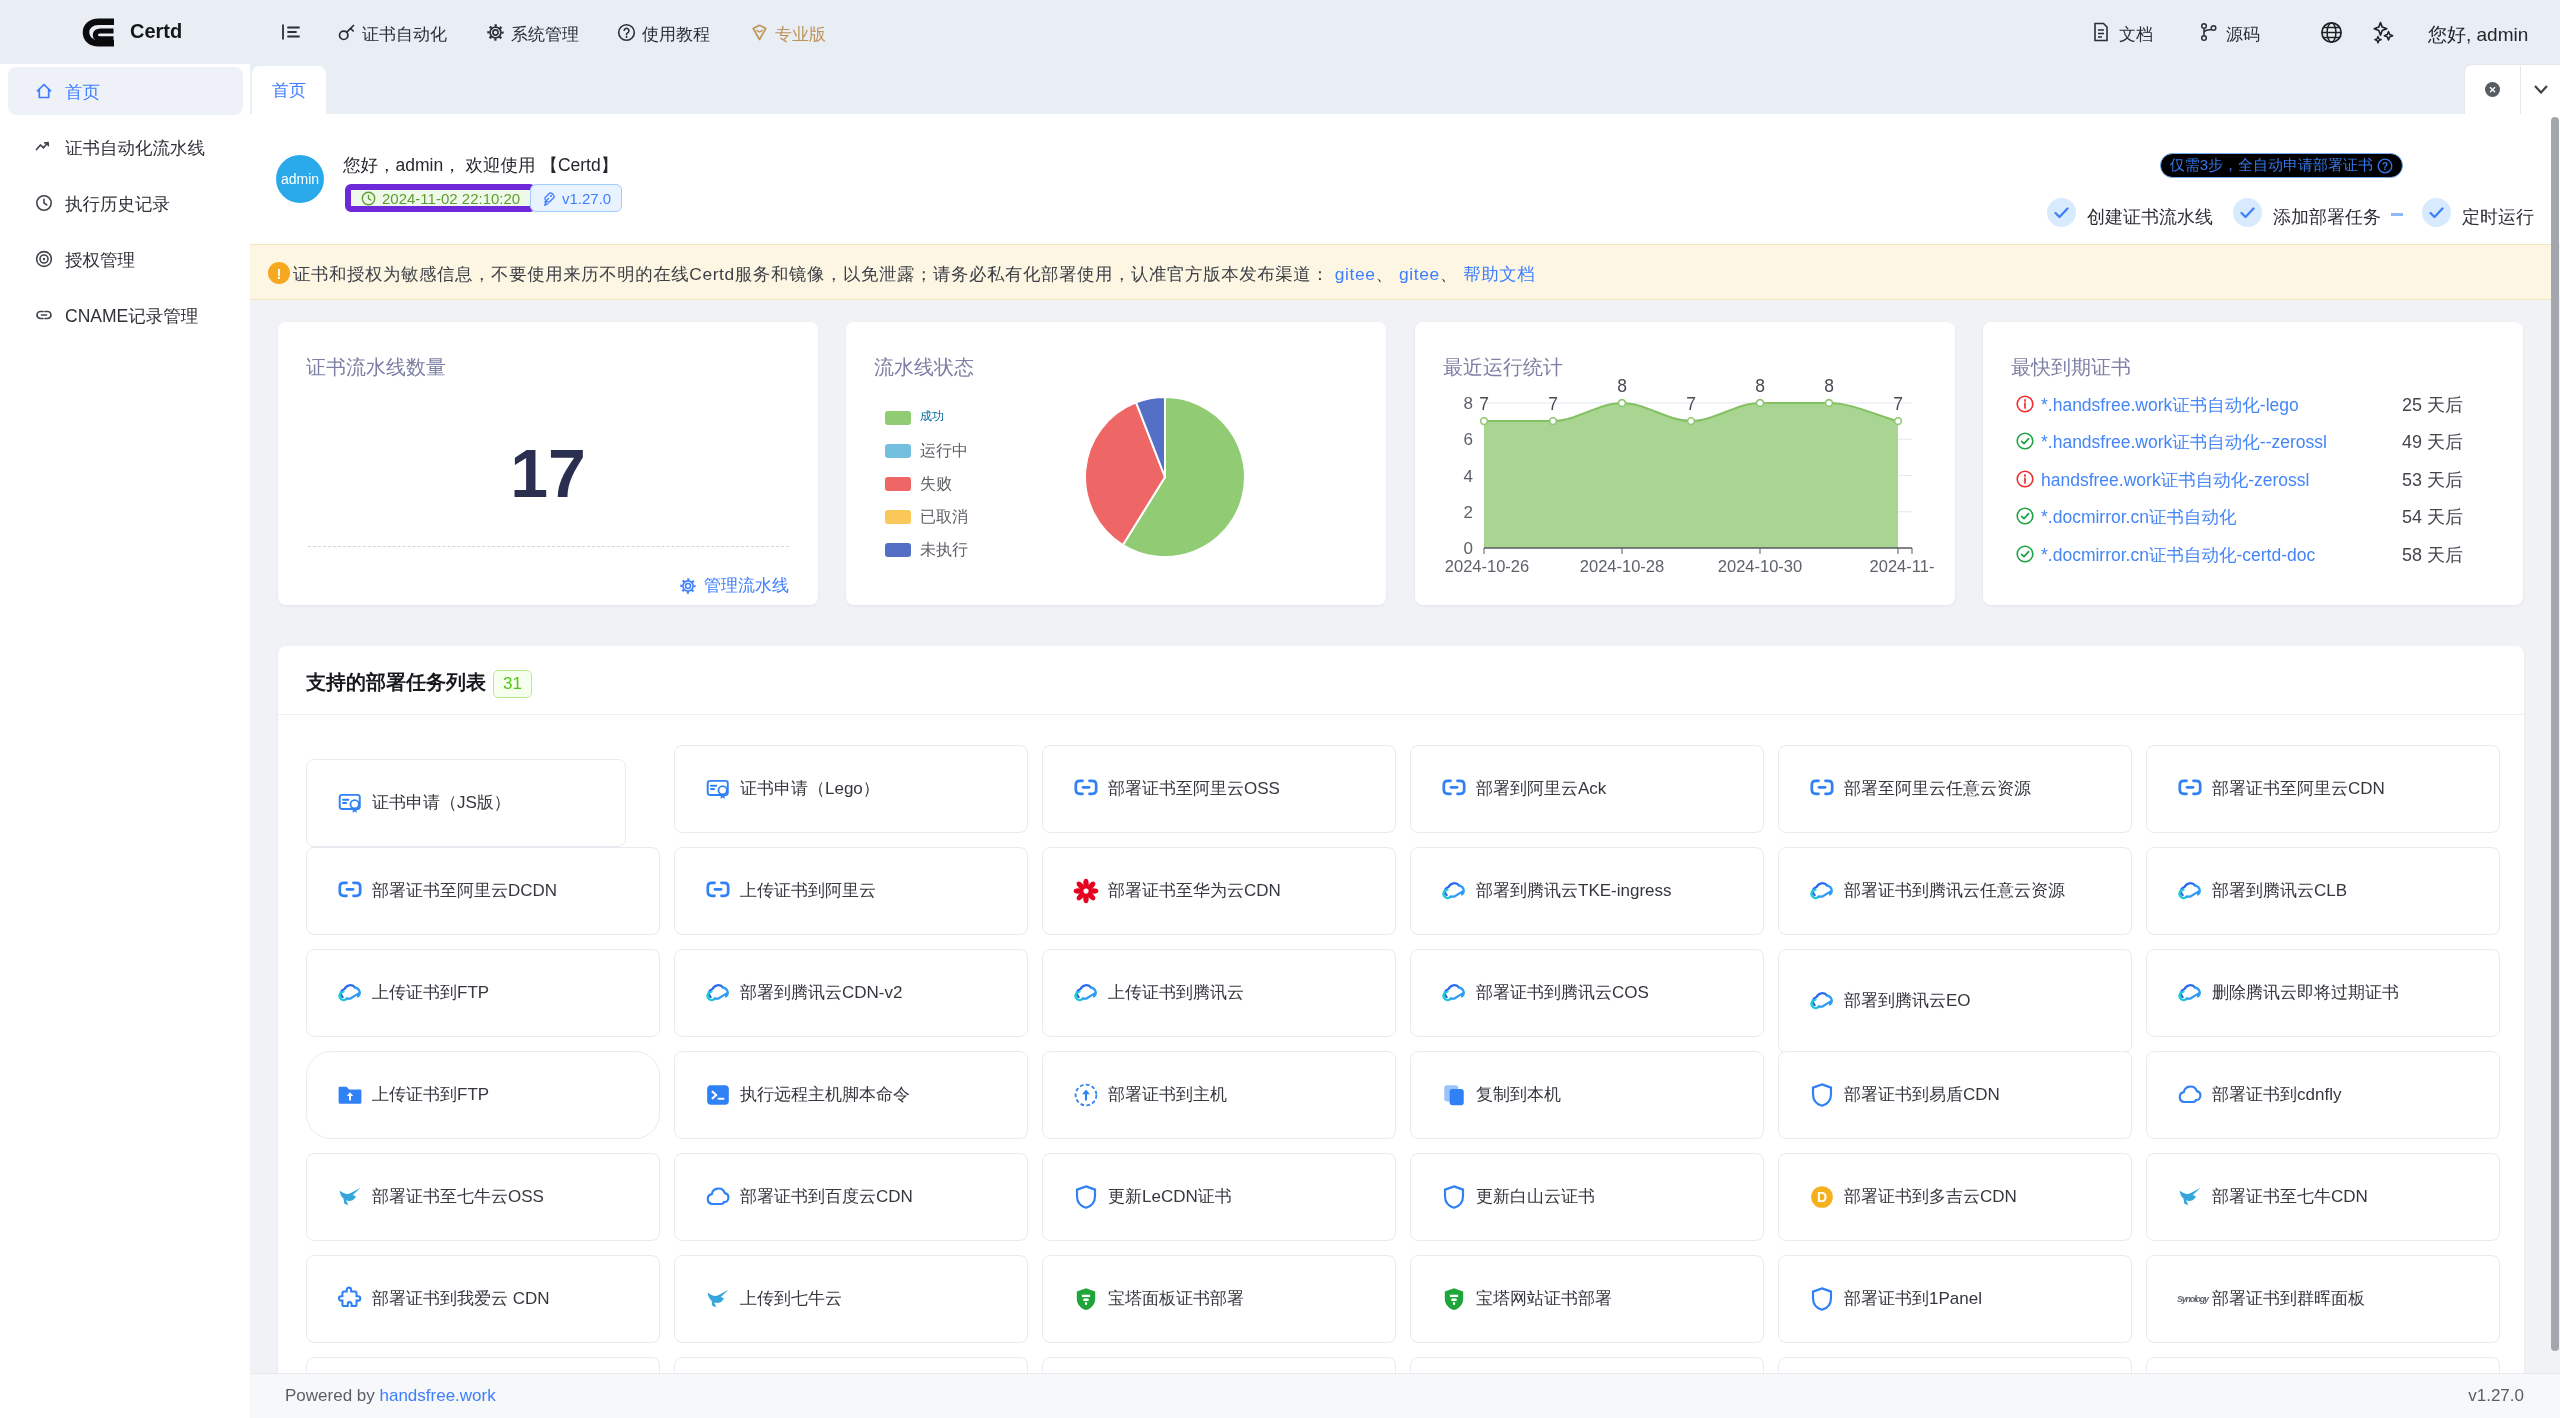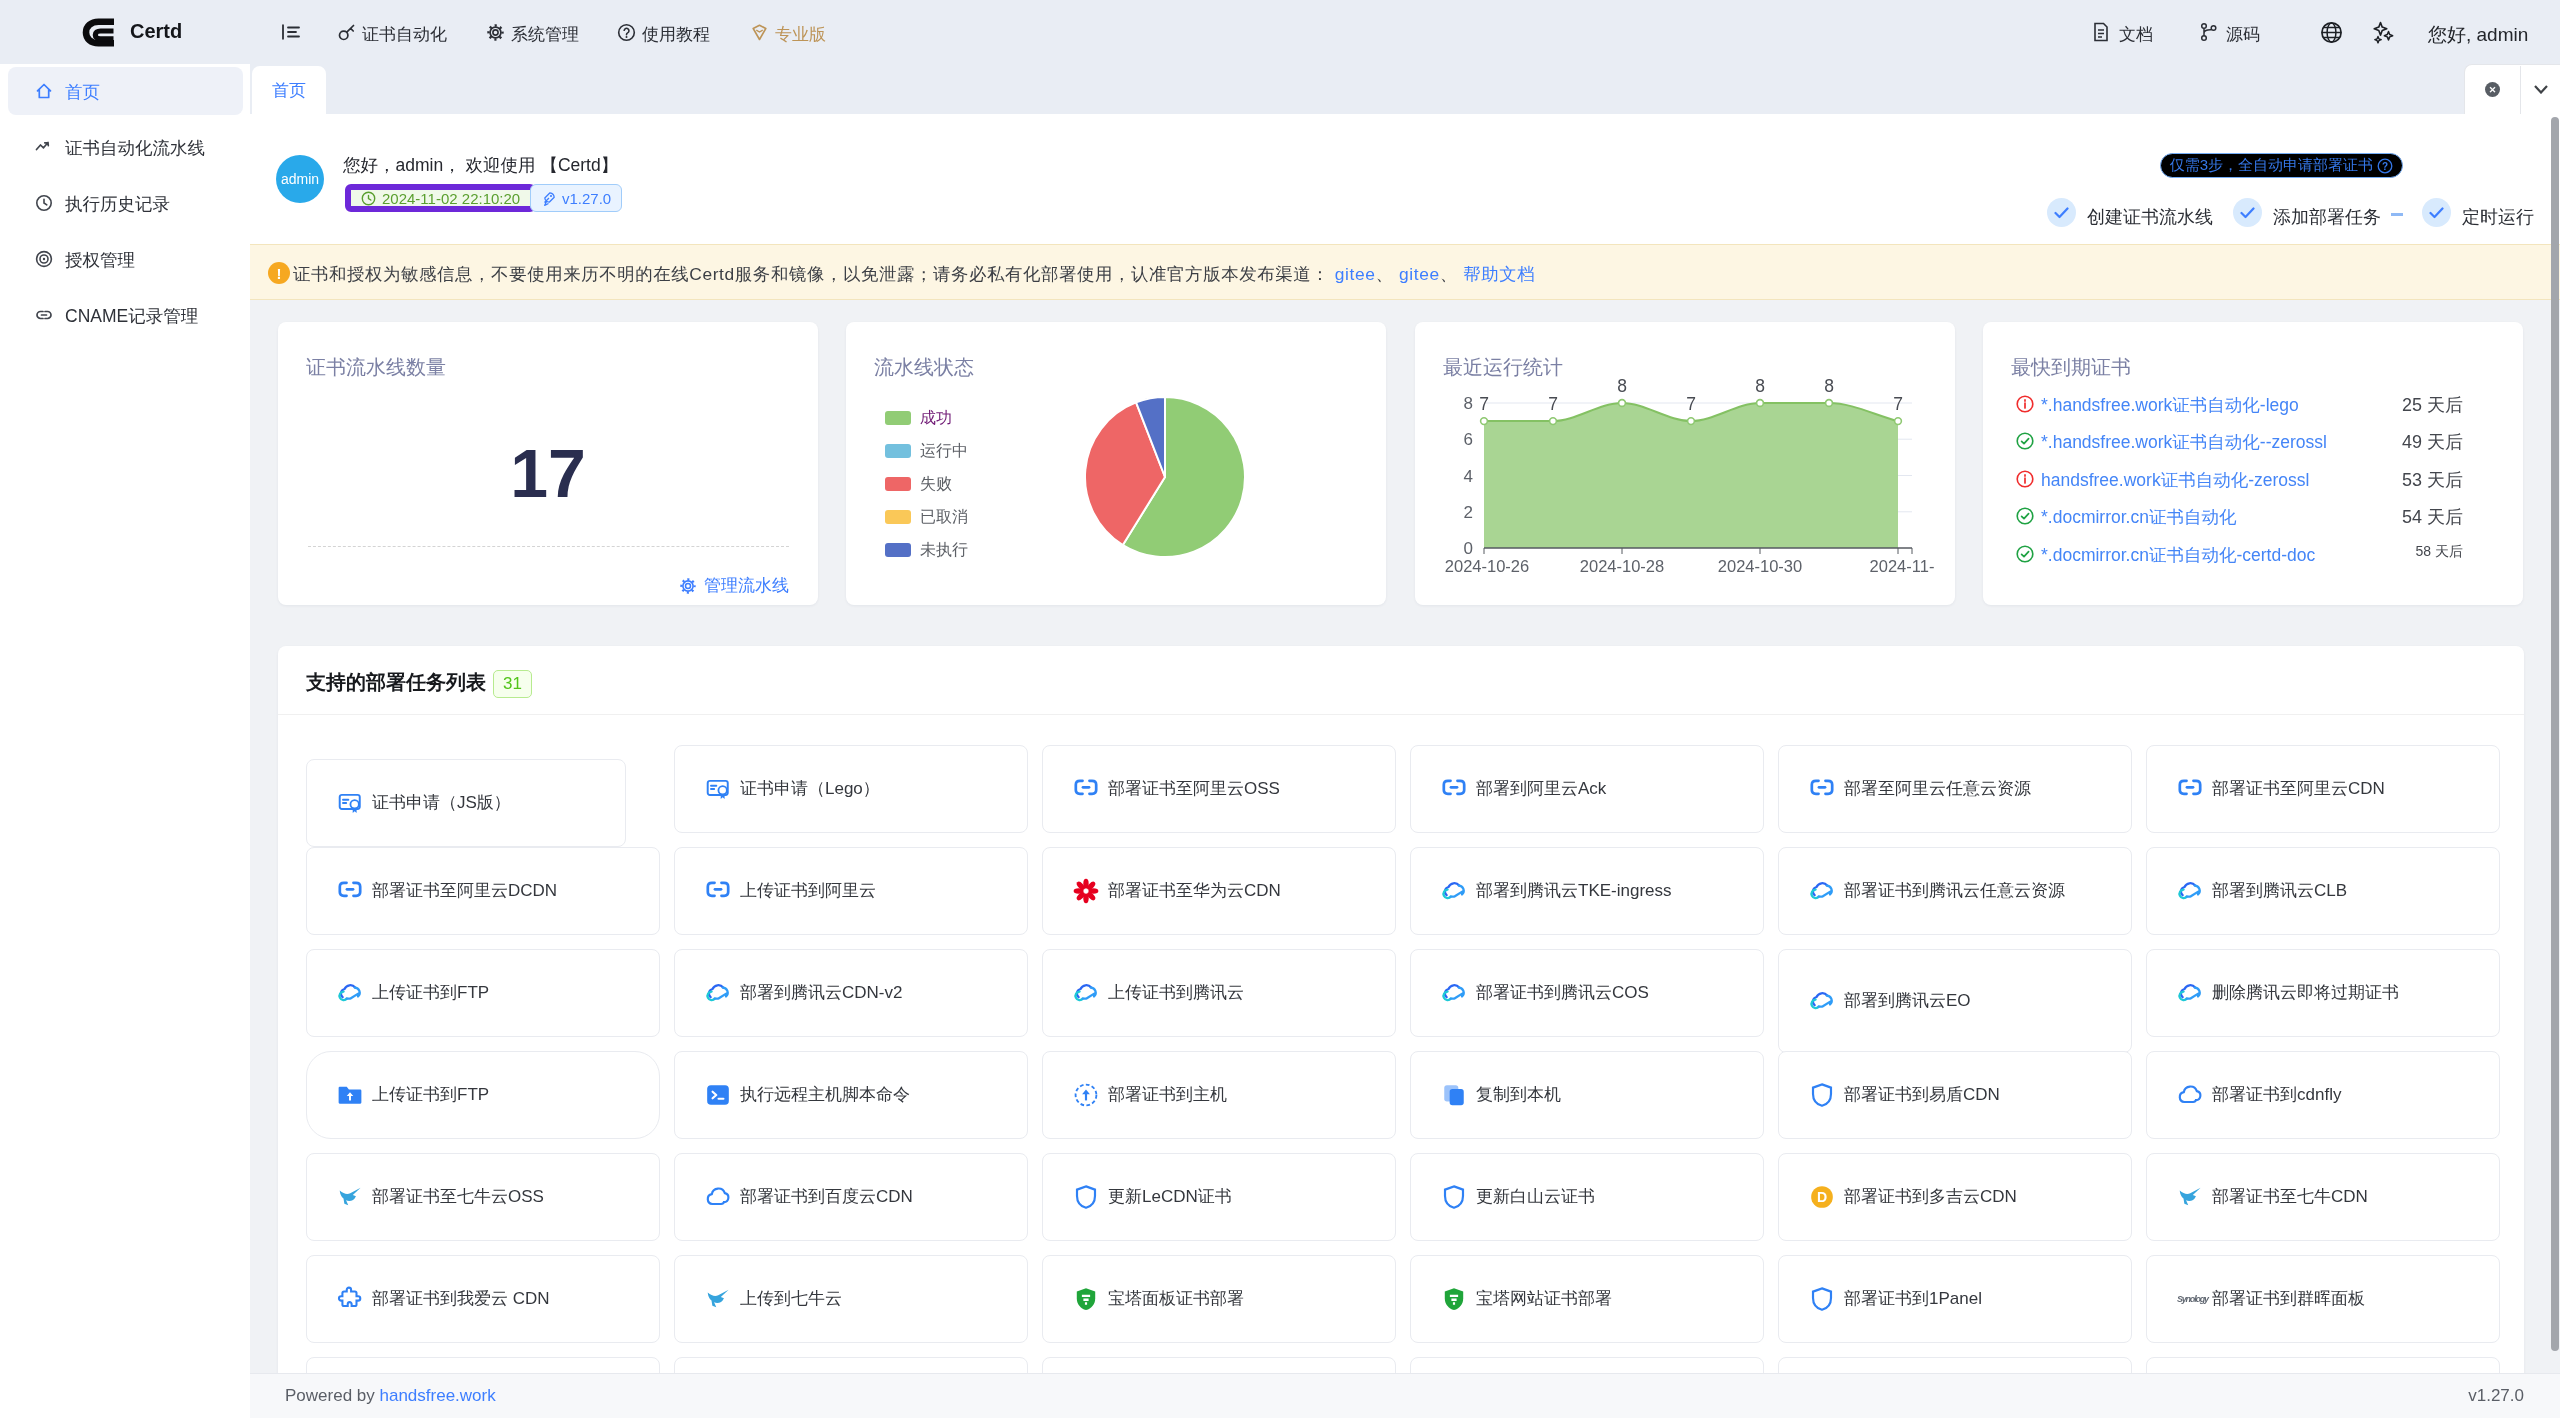--- a/index.html
+++ b/index.html
@@ -172,21 +172,21 @@
       <div class="abs" style="left:359px;top:378px;"></div>
       <div class="abs" style="right:29px;top:252px;display:flex;align-items:center;color:#3d7eff;font-size:17px;"><svg width="18" height="18" viewBox="0 0 18 18" style="margin-right:7px;">
           <circle cx="9" cy="9" r="2.5" fill="none" stroke="#3d7eff" stroke-width="1.5"></circle>
           <circle cx="9" cy="9" r="5.1" fill="none" stroke="#3d7eff" stroke-width="1.6"></circle>
           <circle cx="9" cy="9" r="6.6" fill="none" stroke="#3d7eff" stroke-width="2.2" stroke-dasharray="2.1 3.1" stroke-dashoffset="1"></circle>
         </svg>管理流水线</div>
     </div>
     <div class="card" style="left:596px;top:208px;width:540px;height:283px;">
       <div class="stitle">流水线状态</div>
       <div class="abs" style="left:39px;top:89px;width:26px;height:14px;border-radius:3px;background:#91cc75;"></div>
-      <div class="abs" style="left:74px;top:86px;font-size:16px;color:#701a75;">成功</div>
+      <div class="abs" style="left:74px;top:86px;font-size:12px;color:#0369a1;">成功</div>
       <div class="abs" style="left:39px;top:122px;width:26px;height:14px;border-radius:3px;background:#73c0de;"></div>
       <div class="abs" style="left:74px;top:119px;font-size:16px;color:#5d6066;">运行中</div>
       <div class="abs" style="left:39px;top:155px;width:26px;height:14px;border-radius:3px;background:#ee6666;"></div>
       <div class="abs" style="left:74px;top:152px;font-size:16px;color:#5d6066;">失败</div>
       <div class="abs" style="left:39px;top:188px;width:26px;height:14px;border-radius:3px;background:#fac858;"></div>
       <div class="abs" style="left:74px;top:185px;font-size:16px;color:#5d6066;">已取消</div>
       <div class="abs" style="left:39px;top:221px;width:26px;height:14px;border-radius:3px;background:#5470c6;"></div>
       <div class="abs" style="left:74px;top:218px;font-size:16px;color:#5d6066;">未执行</div>
       <div class="abs" style="left:239px;top:75px;width:160px;height:160px;">
         <svg width="160" height="160" viewBox="0 0 160 160" style="">
@@ -265,21 +265,21 @@
         </svg>
         <div class="abs" style="left:58px;top:-1px;font-size:17.5px;color:#4485f7;">*.docmirror.cn证书自动化</div>
         <div class="abs" style="right:60px;top:-1px;font-size:18px;color:#43464d;">54 天后</div>
       </div>
       <div class="abs" style="left:0;top:222px;width:540px;height:21px;">
         <svg width="18" height="18" viewBox="0 0 18 18" style="position:absolute;left:33px;top:1px;">
           <circle cx="9" cy="9" r="7.8" fill="none" stroke="#1fa243" stroke-width="1.6"></circle>
           <path d="M5.6 9.3 L8 11.7 L12.6 6.7" fill="none" stroke="#1fa243" stroke-width="1.7" stroke-linecap="round" stroke-linejoin="round"></path>
         </svg>
         <div class="abs" style="left:58px;top:-1px;font-size:17.5px;color:#4485f7;">*.docmirror.cn证书自动化-certd-doc</div>
-        <div class="abs" style="right:60px;top:-1px;font-size:14px;color:#43464d;">58 天后</div>
+        <div class="abs" style="right:60px;top:-1px;font-size:18px;color:#43464d;">58 天后</div>
       </div>
     </div>
     <div class="card" style="left:28px;top:532px;width:2246px;height:930px;border-radius:8px;">
       <div class="abs" style="left:28px;top:23px;font-size:20px;font-weight:bold;color:#17191d;">支持的部署任务列表</div>
       <div class="abs" style="left:215px;top:24px;padding:3px 9px;border:1px solid #b7eb8f;background:#f6ffed;color:#52c41a;border-radius:5px;font-size:17px;">31</div>
       <div class="abs" style="left:0;top:68px;width:2246px;border-top:1px solid #f0f0f0;"></div>
       <div class="tcard" style="left:28px;top:113px;width:320px;height:88px;padding-left:11px;">
         <div class="ticon">
           <svg width="26" height="26" viewBox="0 0 26 26" style="">
             <g transform="scale(1.0833)">

